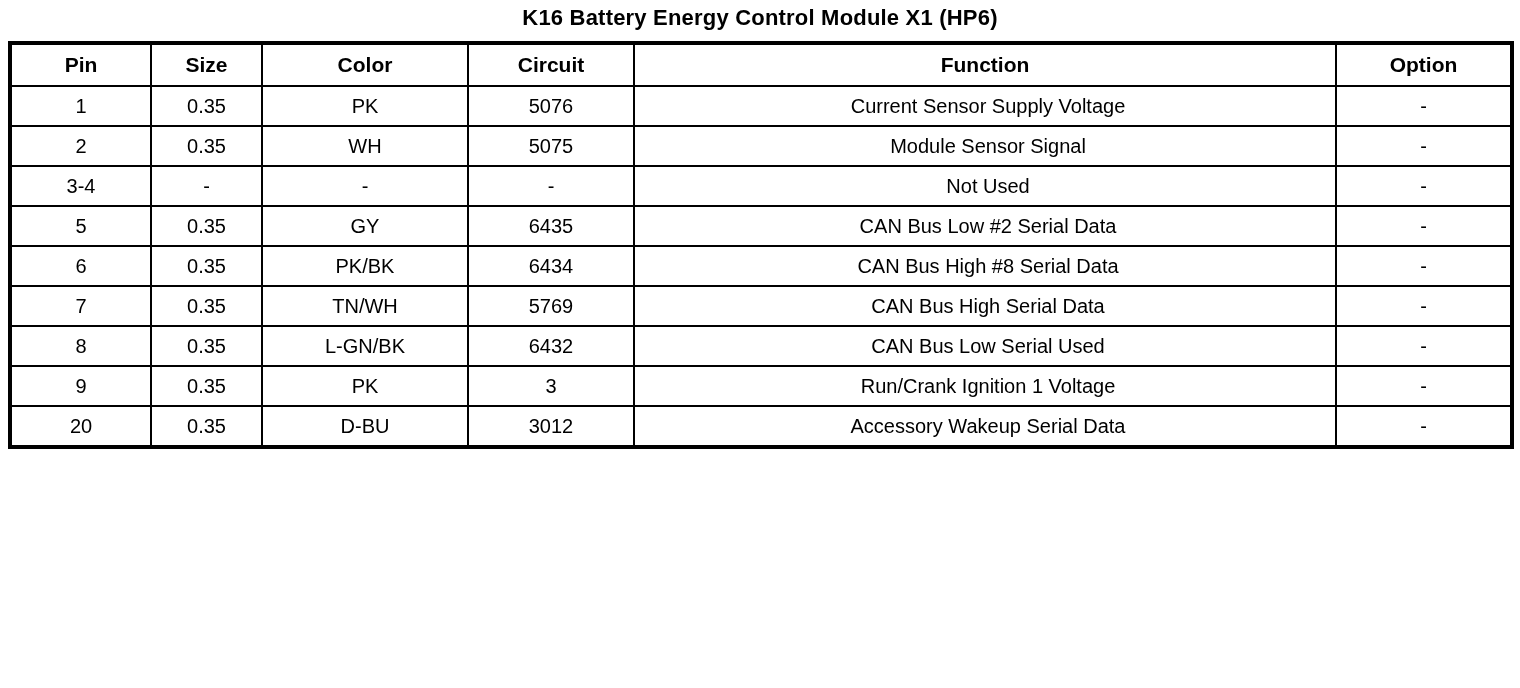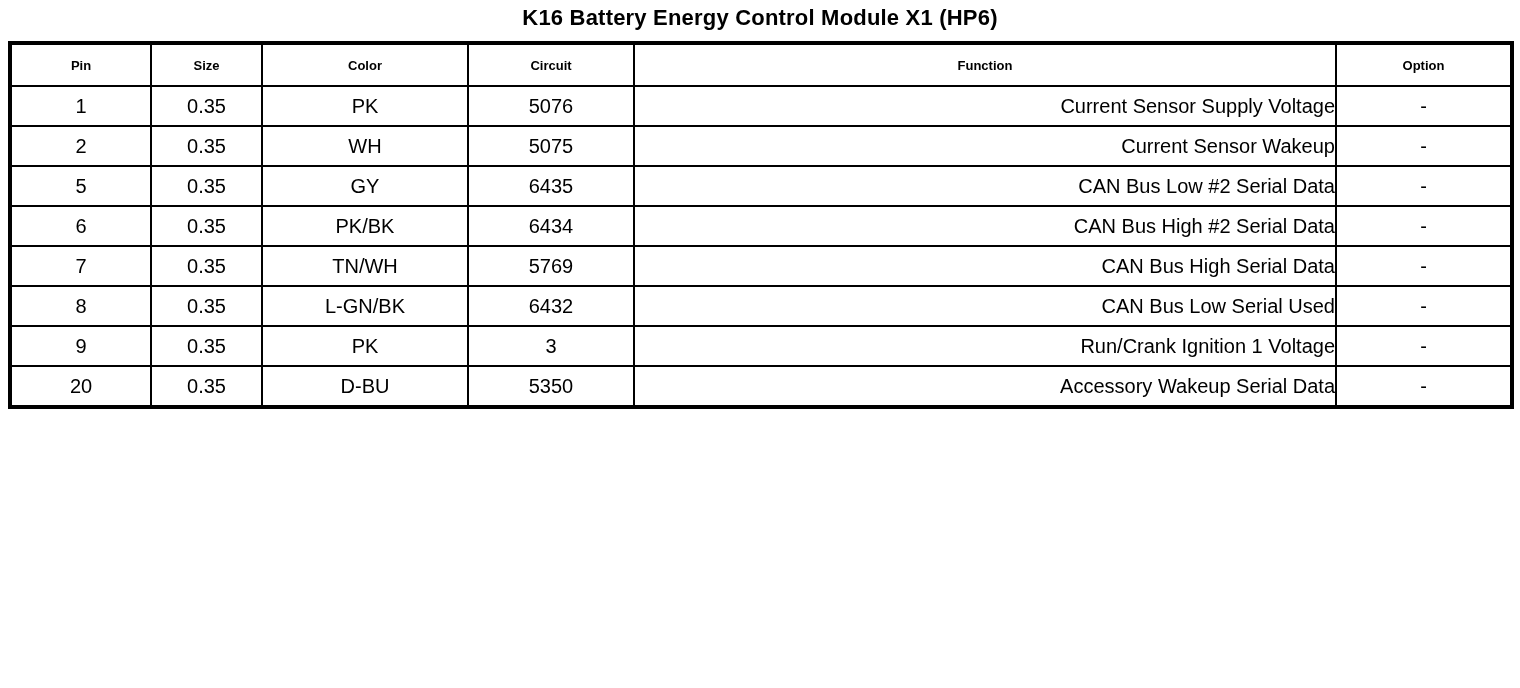--- a/index.html
+++ b/index.html
@@ -29,38 +29,38 @@
   table.pinout {
     border-collapse: collapse;
     table-layout: fixed;
     margin-left: 8px;
     width: 1502px;
     border: 4px solid #000000;
   }
   table.pinout th {
     border: 2px solid #000000;
     font-weight: bold;
-    font-size: 13px;
+    font-size: 21px;
     text-align: center;
     height: 40px;
     padding: 0;
     overflow: hidden;
     white-space: nowrap;
   }
   table.pinout td {
     border: 2px solid #000000;
     font-size: 20px;
     text-align: center;
     height: 38px;
     padding: 0;
     overflow: hidden;
     white-space: nowrap;
   }
   table.pinout td.fn {
-    text-align: right;
+    text-align: center;
     padding-left: 6px;
   }
   col.c-pin     { width: 141px; }
   col.c-size    { width: 111px; }
   col.c-color   { width: 206px; }
   col.c-circuit { width: 166px; }
   col.c-function{ width: 702px; }
   col.c-option  { width: 176px; }
 </style>
 </head>
@@ -95,37 +95,45 @@
           <td>PK</td>
           <td>5076</td>
           <td class="fn">Current Sensor Supply Voltage</td>
           <td>-</td>
         </tr>
         <tr>
           <td>2</td>
           <td>0.35</td>
           <td>WH</td>
           <td>5075</td>
-          <td class="fn">Current Sensor Wakeup</td>
+          <td class="fn">Module Sensor Signal</td>
+          <td>-</td>
+        </tr>
+        <tr>
+          <td>3-4</td>
+          <td>-</td>
+          <td>-</td>
+          <td>-</td>
+          <td class="fn">Not Used</td>
           <td>-</td>
         </tr>
         <tr>
           <td>5</td>
           <td>0.35</td>
           <td>GY</td>
           <td>6435</td>
           <td class="fn">CAN Bus Low #2 Serial Data</td>
           <td>-</td>
         </tr>
         <tr>
           <td>6</td>
           <td>0.35</td>
           <td>PK/BK</td>
           <td>6434</td>
-          <td class="fn">CAN Bus High #2 Serial Data</td>
+          <td class="fn">CAN Bus High #8 Serial Data</td>
           <td>-</td>
         </tr>
         <tr>
           <td>7</td>
           <td>0.35</td>
           <td>TN/WH</td>
           <td>5769</td>
           <td class="fn">CAN Bus High Serial Data</td>
           <td>-</td>
         </tr>
@@ -142,19 +150,19 @@
           <td>0.35</td>
           <td>PK</td>
           <td>3</td>
           <td class="fn">Run/Crank Ignition 1 Voltage</td>
           <td>-</td>
         </tr>
         <tr>
           <td>20</td>
           <td>0.35</td>
           <td>D-BU</td>
-          <td>5350</td>
+          <td>3012</td>
           <td class="fn">Accessory Wakeup Serial Data</td>
           <td>-</td>
         </tr>
       </tbody>
   </table>
 </div>
 
 </body></html>

